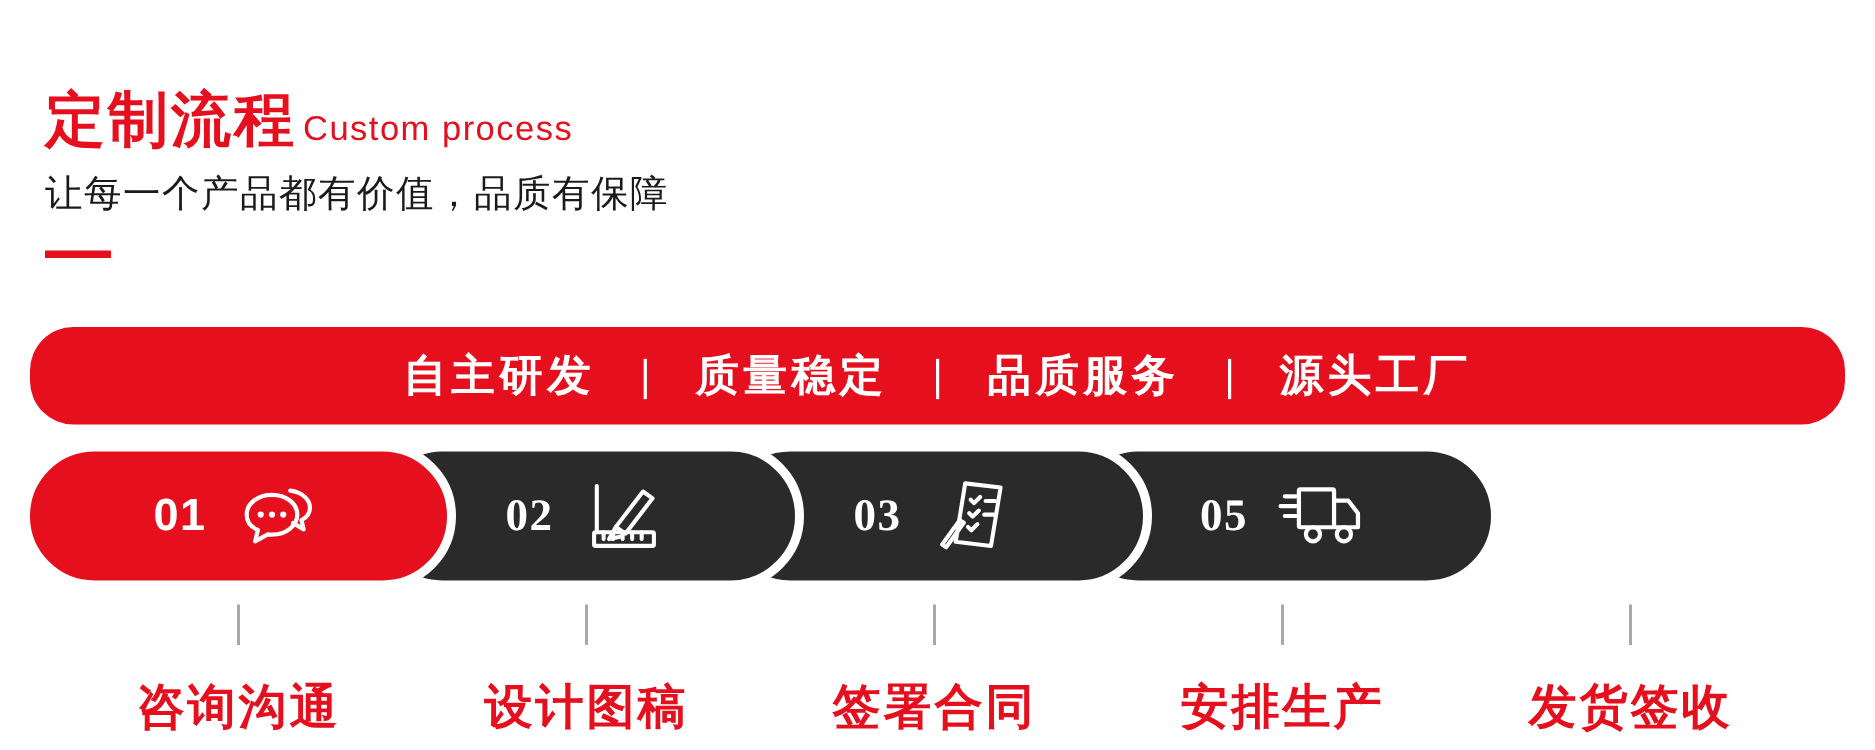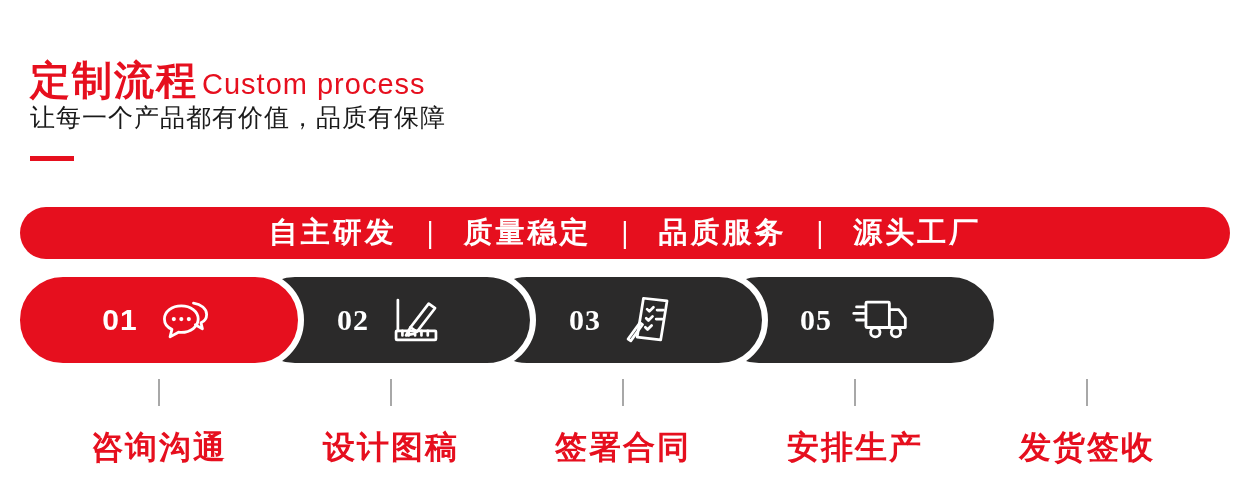--- a/index.html
+++ b/index.html
@@ -2,25 +2,25 @@
 <html><head>
 <meta charset="utf-8">
 <style>
   * { margin:0; padding:0; box-sizing:border-box; }
   html,body { width:1250px; height:500px; background:#fff; overflow:hidden;
               font-family:"Liberation Sans","DejaVu Sans",sans-serif; }
 
   .header { padding:60px 0 0 30px; }
   .title-row { display:flex; align-items:baseline; }
   .title-cn { color:#e60f1e; font-size:40px; font-weight:700; letter-spacing:2px; line-height:1; }
-  .title-en { color:#e60f1e; font-size:29px; font-weight:400; margin-left:4px; letter-spacing:1px; }
-  .subtitle { color:#1a1a1a; font-size:25px; font-weight:500; letter-spacing:1px; }
+  .title-en { color:#e60f1e; font-size:23px; font-weight:400; margin-left:4px; letter-spacing:1px; }
+  .subtitle { color:#1a1a1a; font-size:25px; font-weight:500; margin-top:12px; letter-spacing:1px; }
   .dash { width:44px; height:5px; background:#e60f1e; margin-top:22px; }
 
-  .banner { margin:46px 20px 0; height:52px; background:#e60f1e; border-radius:29px;
+  .banner { margin:46px 20px 0; height:65px; background:#e60f1e; border-radius:29px;
             display:flex; align-items:center; justify-content:center; }
   .banner-item { color:#fff; font-size:29px; font-weight:700; letter-spacing:3px; padding:0 22px; }
   .banner-sep { color:#fff; font-size:26px; font-weight:300; padding:0 8px; transform:scaleY(1.1); }
 
   .steps { margin:12px 14px 0; display:flex; position:relative; }
   .pill { position:relative; width:290px; height:98px; border-radius:60px;
           border:6px solid #fff; display:flex; align-items:center; justify-content:center; gap:18px; }
   .pill + .pill { margin-left:-58px;font-family:Liberation Serif, serif; }
   .pill-red  { background:#e60f1e; z-index:5; }
   .pill-d2 { background:#2b2a2a; z-index:4; }

